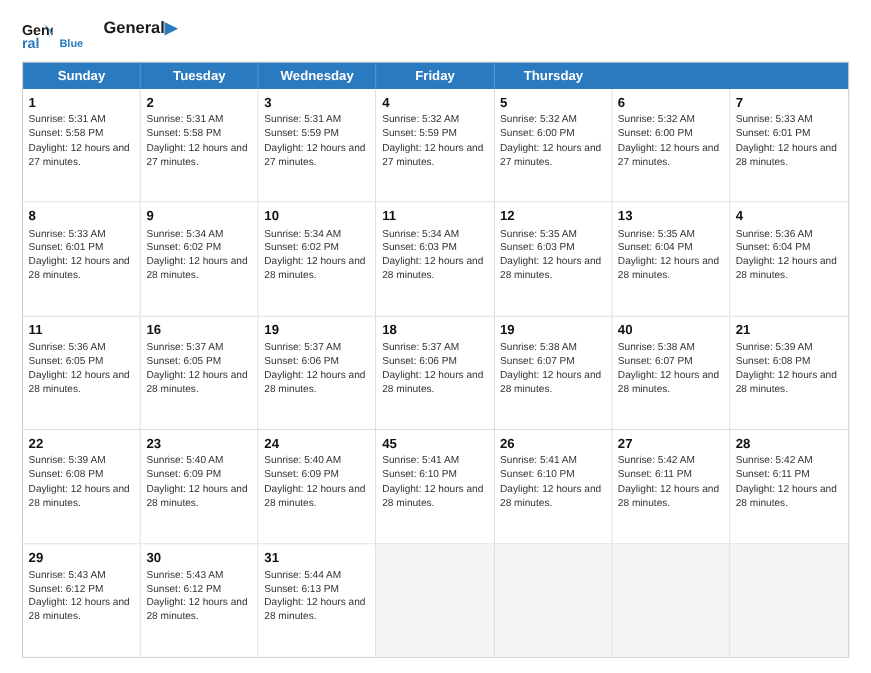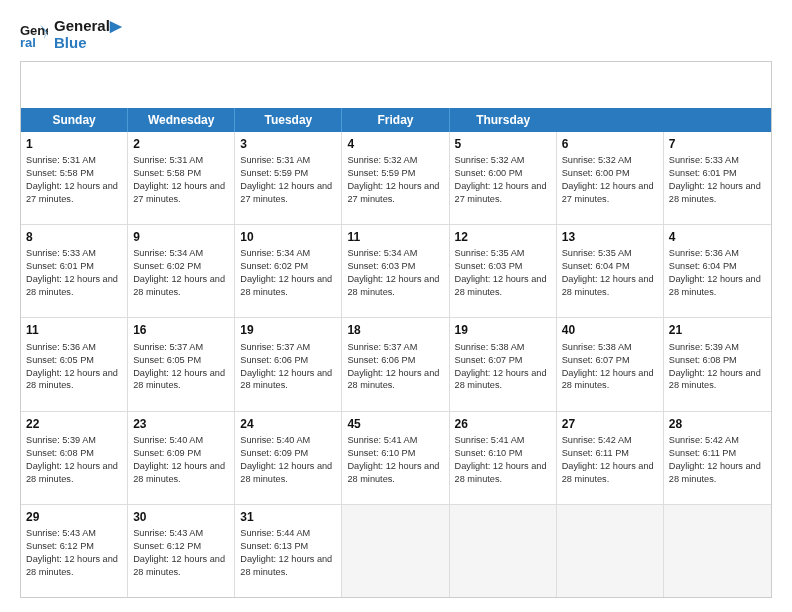--- a/index.html
+++ b/index.html
@@ -47,21 +47,20 @@
     .calendar {
       flex: 1;
       display: flex;
       flex-direction: column;
       border: 1px solid #ccc;
     }
     .cal-header-row {
       display: grid;
       grid-template-columns: repeat(7, 1fr);
       background: #2a7abf;
-      margin-top: 46px;
     }
     .cal-header-cell {
       color: #fff;
       font-weight: bold;
       font-size: 12px;
       padding: 5px 4px;
       text-align: center;
       border-right: 1px solid #4a9ad4;
     }
     .cal-header-cell:last-child {
@@ -115,35 +114,35 @@
 <div class="page">
   <div class="header">
     <div class="logo">
       <svg class="logo-icon" viewBox="0 0 28 28" xmlns="http://www.w3.org/2000/svg">
         <text x="0" y="14" font-size="13" font-weight="bold" fill="#1a1a1a">Gene</text>
         <text x="0" y="26" font-size="13" font-weight="bold" fill="#2a7abf">ral</text>
         <path d="M20 4 Q28 8 24 18 Q28 12 22 6 Z" fill="#2a7abf"></path>
         <path d="M22 6 Q30 10 26 20 Q29 14 24 8 Z" fill="#5aaade"></path>
       </svg>
       <div>
-        <div style="font-size:15px;font-weight:bold;color:#1a1a1a;line-height:1.1;">General<span style="color:#2a7abf;">▶</span></div>
-        <div style="font-size:15px;font-weight:bold;color:#2a7abf;line-height:1.1;">Blue</div>
+        <div style="font-size:15px;font-weight:bold;color:#1a1a1a;line-height:1.1;margin-left:40px;">General<span style="color:#2a7abf;">▶</span></div>
+        <div style="font-size:10px;font-weight:bold;color:#2a7abf;line-height:1.1;">Blue</div>
       </div>
     </div>
     <div class="title-area">
       <div class="main-title"></div>
       <div class="subtitle"></div>
     </div>
   </div>
 
   <div class="calendar">
     <div class="cal-header-row">
     <div class="cal-header-cell">Sunday</div>
+        <div class="cal-header-cell">Tuesday</div>
         <div class="cal-header-cell">Wednesday</div>
-        <div class="cal-header-cell">Tuesday</div>
         <div class="cal-header-cell">Friday</div>
         <div class="cal-header-cell">Thursday</div>
       </div>
     <div class="cal-body">
     <div class="cal-row">
           <div class="cal-cell">
         <span class="day-num">1</span>
         <span class="info">Sunrise: 5:31 AM<br>Sunset: 5:58 PM<br>Daylight: 12 hours and 27 minutes.</span>
       </div>
           <div class="cal-cell">

